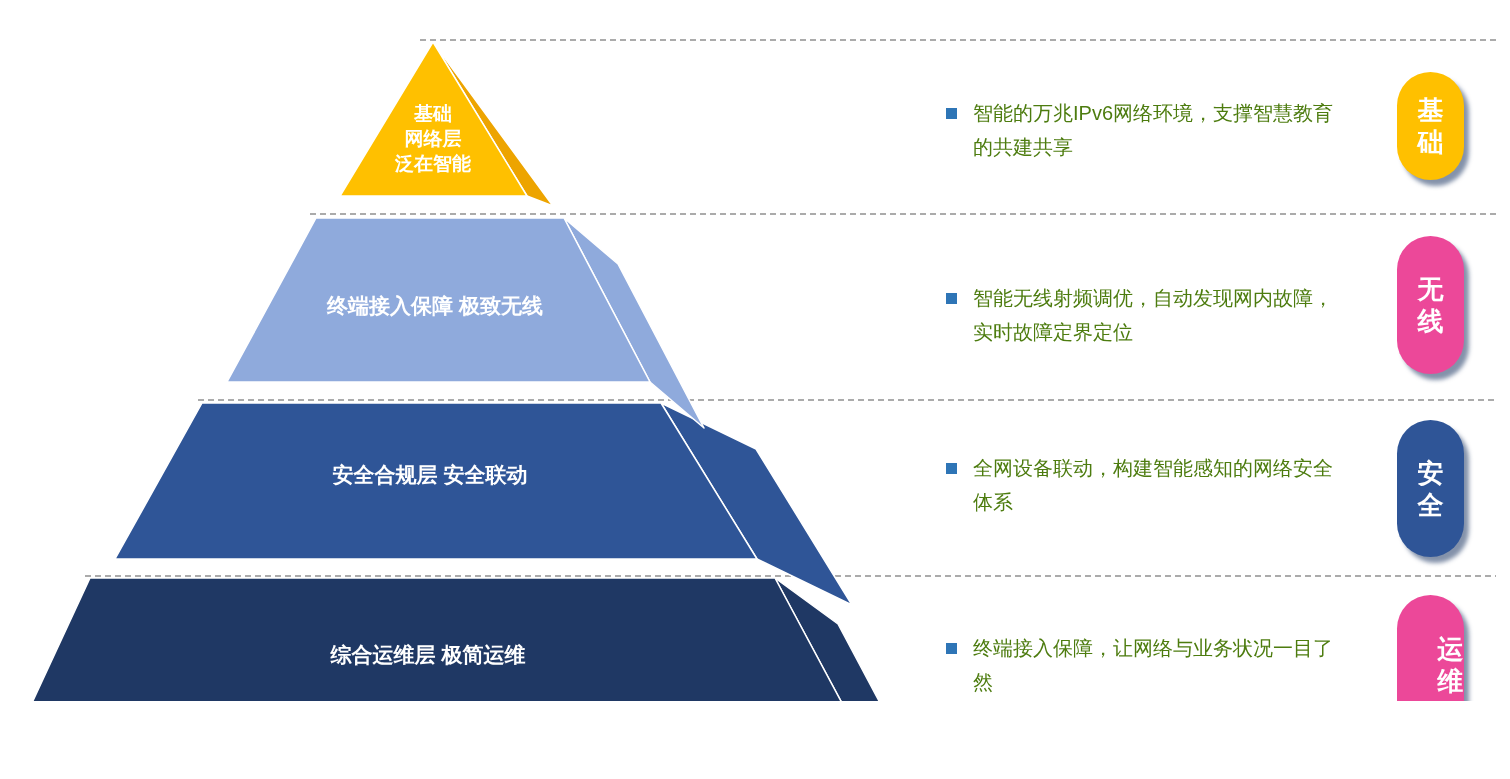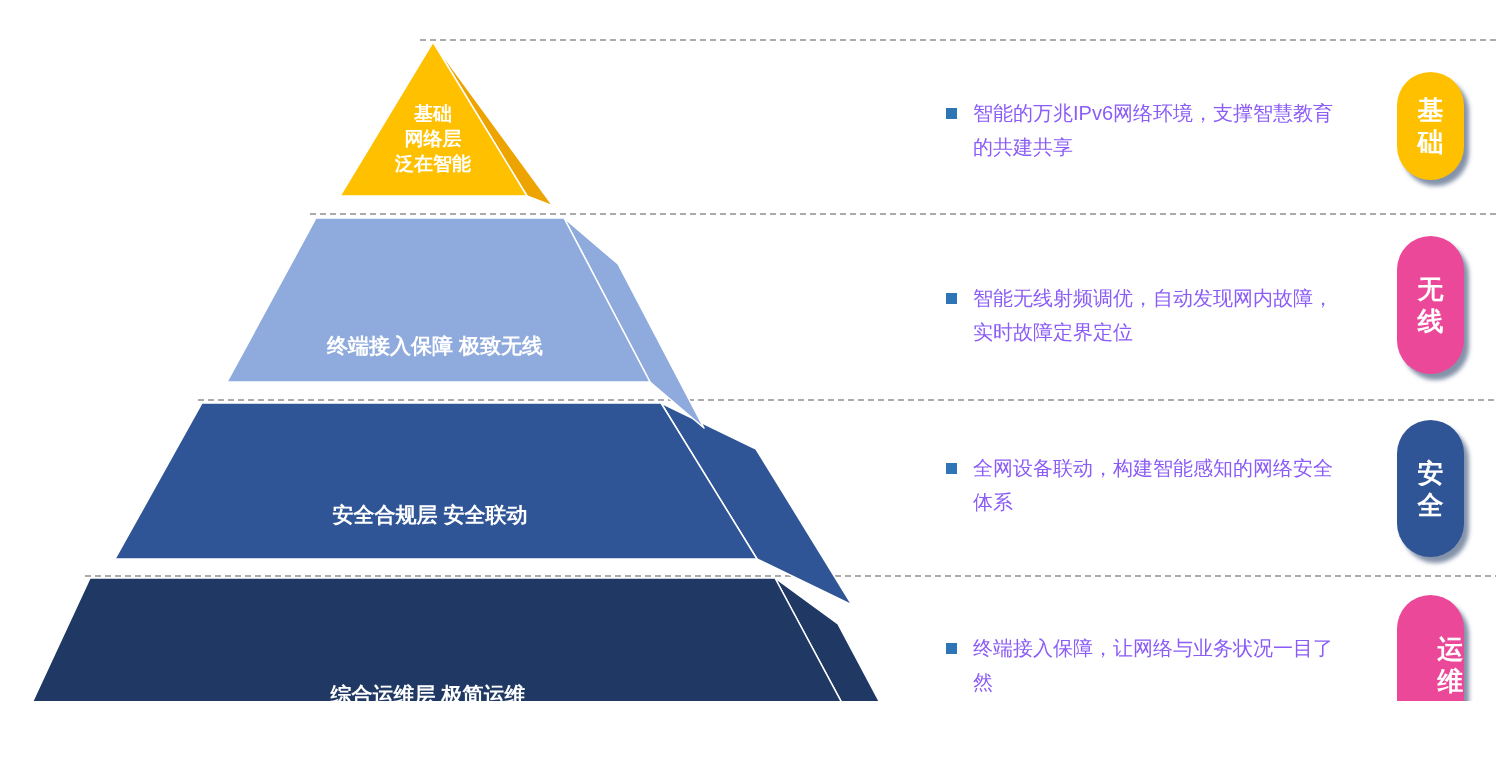--- a/index.html
+++ b/index.html
@@ -6,27 +6,27 @@
   html,body { background:#ffffff; }
   .canvas {
     position:relative; width:1510px; height:701px; background:#ffffff;
     overflow:hidden; font-family:"Liberation Sans","DejaVu Sans",sans-serif;
   }
   .diagram { position:absolute; left:0; top:0; width:1510px; height:779px; }
   .dash { stroke:#595959; stroke-width:1.2; stroke-dasharray:6 4; fill:none; }
   .pyr-poly { stroke:#ffffff; stroke-width:1.5; stroke-linejoin:round; }
   .pyr-label { position:absolute; color:#ffffff; font-weight:bold; text-align:center; }
   .top-label { left:333px; top:101px; width:200px; font-size:19px; line-height:25px; }
-  .lbl { font-size:21px; width:320px;margin-top:40px; }
+  .lbl { font-size:21px; width:320px; }
   .lbl-wireless { left:275px; top:292px; }
   .lbl-security { left:270px; top:461px; }
   .lbl-ops { left:268px; top:641px; }
   .bullet {
     position:absolute; left:946px; display:flex; align-items:flex-start; gap:16px;
-    color:#8b5cf6; font-size:20px; line-height:34px;
+    color:#4d7c0f; font-size:20px; line-height:34px;
   }
   .sq { width:11px; height:11px; margin-top:12px; flex:none; }
   .btxt { width:372px; }
   .b1{top:96px} .b2{top:281px} .b3{top:451px} .b4{top:631px}
   .badge {
     position:absolute; left:1397px; width:67px; border-radius:34px;
     display:flex; align-items:center; justify-content:center;
     box-shadow:5px 6px 4px rgba(31,56,100,0.55);
   }
   .badge-txt {

